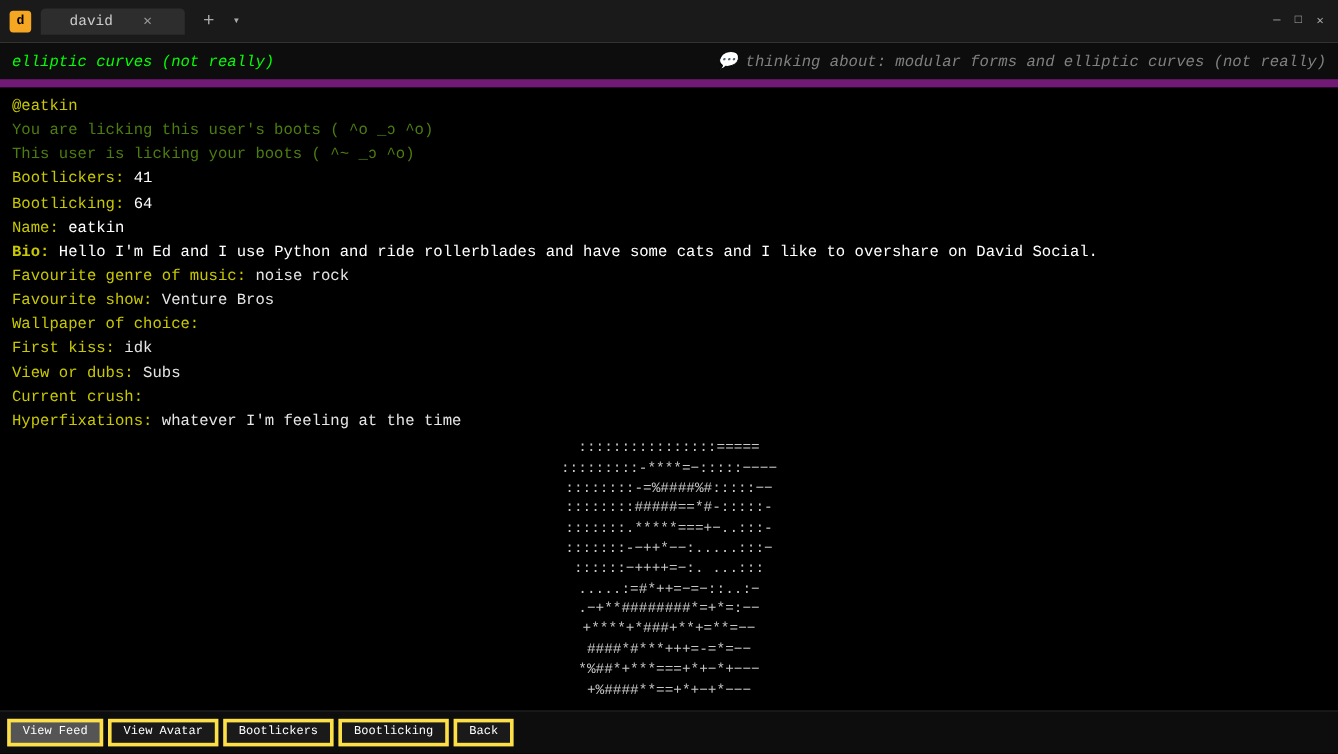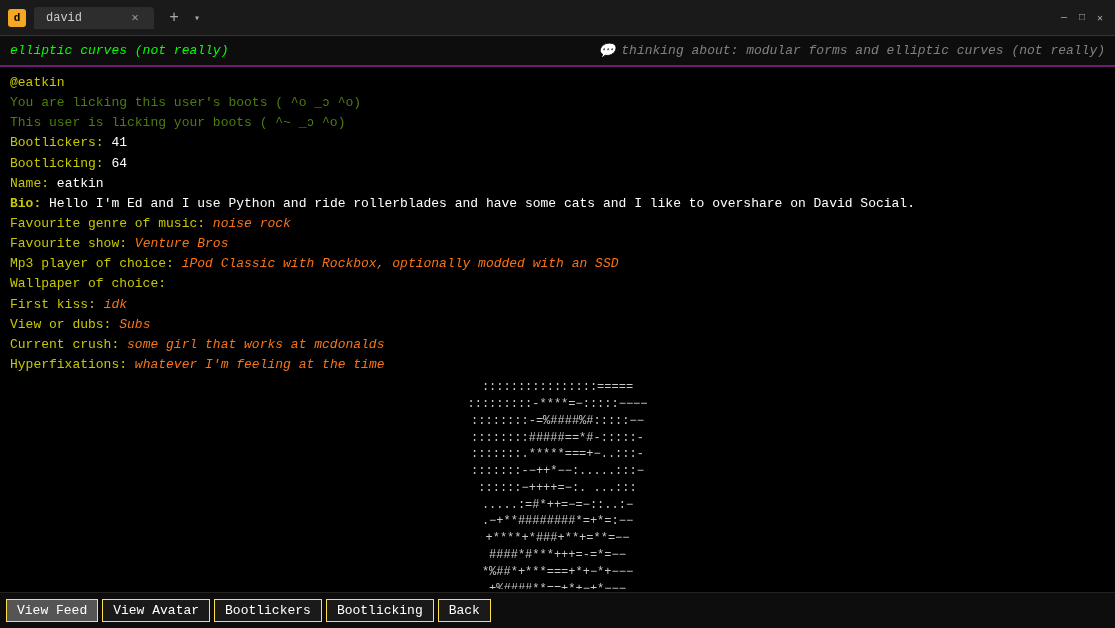--- a/index.html
+++ b/index.html
@@ -30,21 +30,21 @@
       display: flex;
       align-items: center;
       justify-content: center;
       font-size: 11px;
       color: #000;
       font-weight: bold;
     }
     .tab {
       background: #2d2d2d;
       border-radius: 4px 4px 0 0;
-      padding: 4px 12px;
+      padding: 4px 24px;
       display: flex;
       align-items: center;
       gap: 22px;
       font-size: 12px;
       color: #ccc;
       min-width: 120px;
     }
     .tab-close {
       width: 14px;
       height: 14px;
@@ -86,21 +86,21 @@
       color: #aaa;
       cursor: pointer;
     }
 
     
     .status-bar {
       background: #0d0d0d;
       padding: 6px 10px;
       display: flex;
       align-items: center;
-      border-bottom: 2px solid #701a75;
+      border-bottom: 7px solid #701a75;
       font-size: 13px;
     }
     .status-left {
       color: #00ff00;
       font-style: italic;
     }
     .status-right {
       margin-left: auto;
       display: flex;
       align-items: center;
@@ -116,45 +116,45 @@
     .content {
       padding: 6px 10px;
       background: #000;
       height: calc(628px - 36px - 34px - 36px);
       overflow-y: auto;
       line-height: 1.55;
     }
     .line { display: flex; flex-wrap: wrap; align-items: flex-end; }
     .yellow { color: #c8c800; }
     .green { color: #4d7c0f; }
-    .cyan-italic { color: #f97316; font-style: italic; }
+    .cyan-italic { color: #e5e5e5; }
     .white { color: #ffffff; }
     .bold { font-weight: bold; }
 
     
     .bottom-bar {
       background: #0d0d0d;
       height: 36px;
       display: flex;
       align-items: center;
       padding: 0 6px;
       gap: 4px;
       border-top: 1px solid #222;
       position: absolute;
       bottom: 0;
       left: 0;
       right: 0;
     }
     .bottom-btn {
       background: #1a1a1a;
-      border: 1px solid #fde047;
+      border: 3px solid #fde047;
       color: #fff;
       padding: 3px 10px;
       font-family: 'Courier New', Courier, monospace;
-      font-size: 13px;
+      font-size: 10px;
       cursor: pointer;
     }
     .bottom-btn.active {
       background: #555;
     }
 
     .ascii-art {
       color: #c8c8c8;
       font-size: 12px;
       line-height: 1.4;
@@ -219,37 +219,32 @@
   </div>
   <div class="line">
     <span class="yellow">Favourite genre of music:</span>&nbsp;
     <span class="cyan-italic">noise rock</span>
   </div>
   <div class="line">
     <span class="yellow">Favourite show:</span>&nbsp;
     <span class="cyan-italic">Venture Bros</span>
   </div>
   <div class="line">
-    <span class="yellow">Mp3 player of choice:</span>&nbsp;
-    <span class="cyan-italic">iPod Classic with Rockbox, optionally modded with an SSD</span>
-  </div>
-  <div class="line">
     <span class="yellow">Wallpaper of choice:</span>&nbsp;
   </div>
   <div class="line">
     <span class="yellow">First kiss:</span>&nbsp;
     <span class="cyan-italic">idk</span>
   </div>
   <div class="line">
     <span class="yellow">View or dubs:</span>&nbsp;
     <span class="cyan-italic">Subs</span>
   </div>
   <div class="line">
     <span class="yellow">Current crush:</span>&nbsp;
-    <span class="cyan-italic">some girl that works at mcdonalds</span>
   </div>
   <div class="line">
     <span class="yellow">Hyperfixations:</span>&nbsp;
     <span class="cyan-italic">whatever I'm feeling at the time</span>
   </div>
 
   <div class="ascii-art" id="ascii-container">
       <div>::::::::::::::::=====</div>
       <div>:::::::::-****=−:::::−−−−</div>
       <div>::::::::-=%####%#:::::−−</div>

